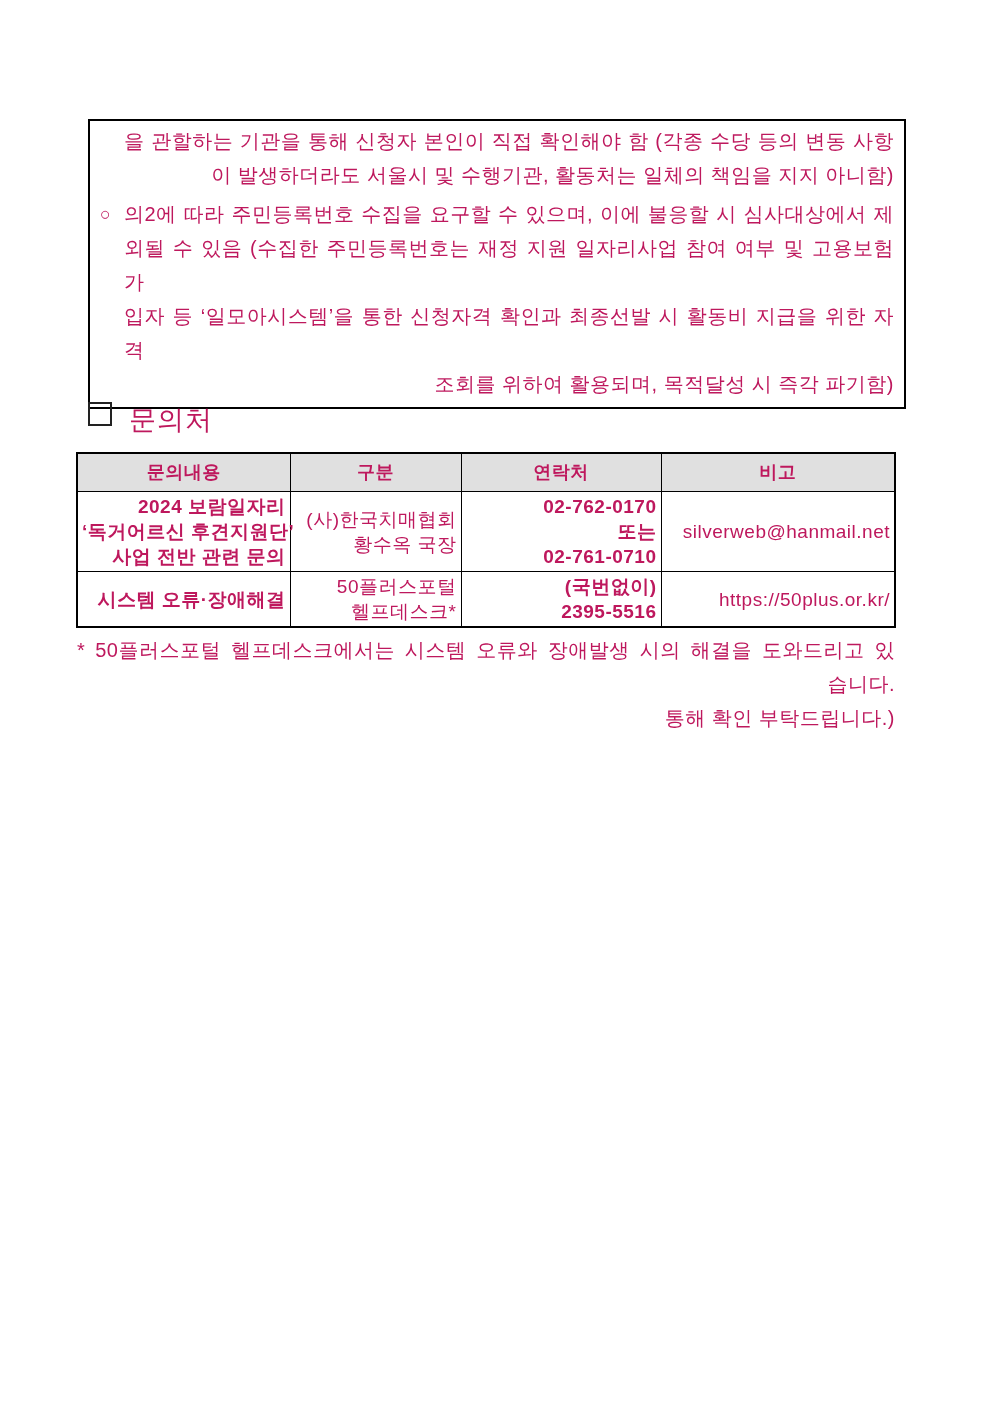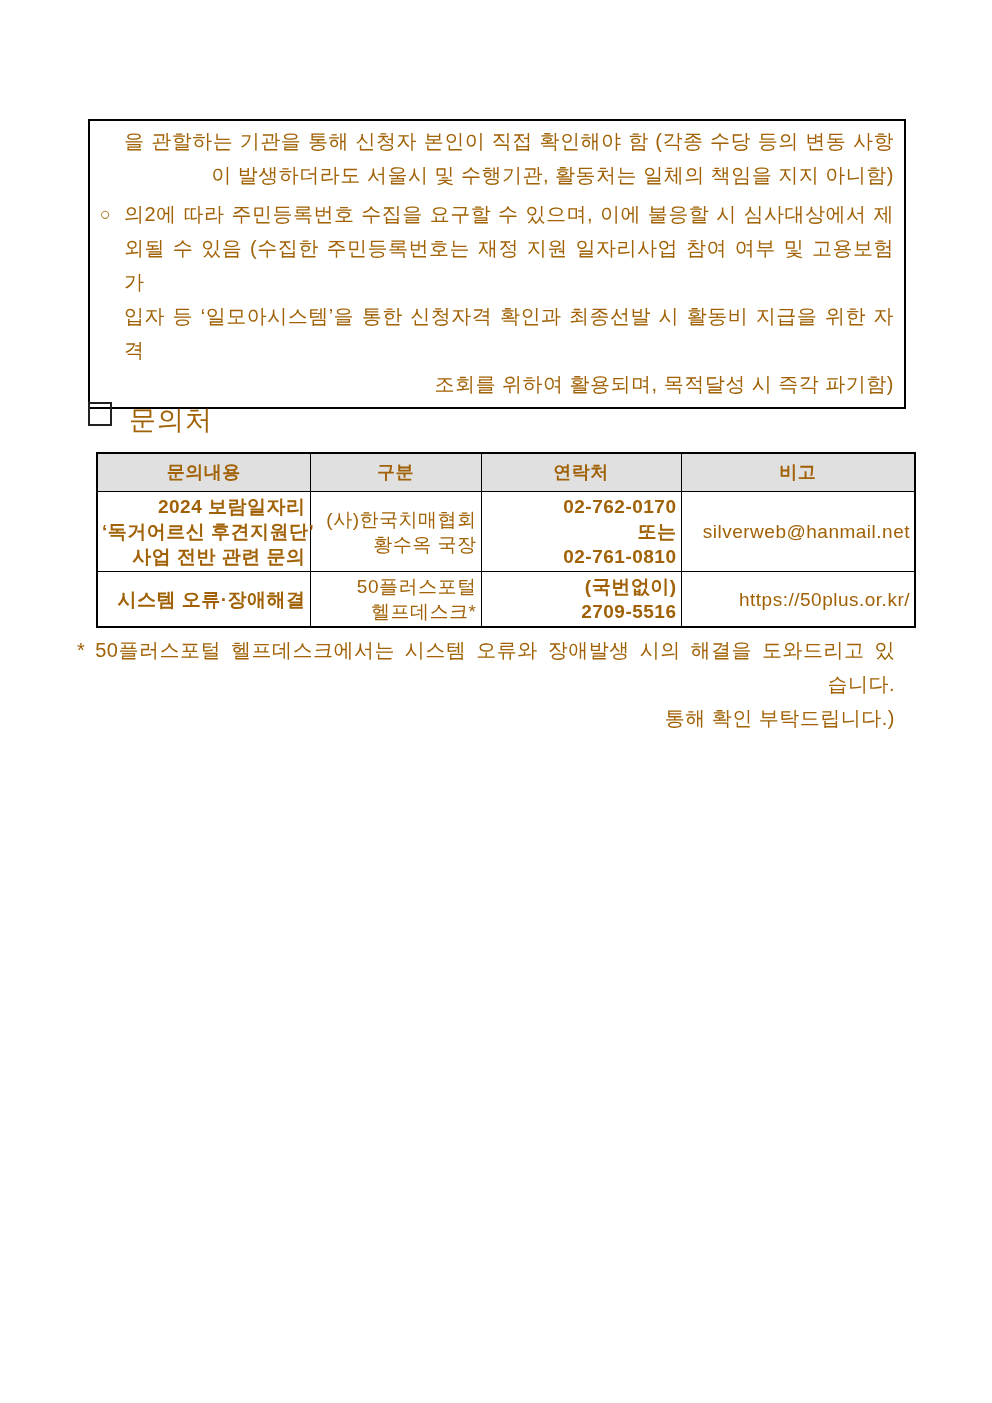--- a/index.html
+++ b/index.html
@@ -1,21 +1,21 @@
 <!DOCTYPE html>
 <html><head>
 <meta charset="utf-8">
 <style>
   html, body { margin: 0; padding: 0; background: #ffffff; }
   .page {
     position: relative;
     width: 992px;
     height: 1403px;
     background: #ffffff;
-    color: #a16207;
+    color: #be185d;
     font-family: "Liberation Sans", "DejaVu Sans", sans-serif;
     overflow: hidden;
   }
 
   
   .notice-box {
     position: absolute;
     left: 88px; top: 119px;
     width: 818px;
     box-sizing: border-box;
@@ -46,21 +46,21 @@
   .section-marker {
     display: inline-block;
     width: 20px; height: 20px;
     border: 2px solid #222222;
     margin-right: 17px;
   }
 
   
   .contact-table {
     position: absolute;
-    left: 96px; top: 452px;
+    left: 76px; top: 452px;
     width: 818px;
     border-collapse: collapse;
     table-layout: fixed;
     font-size: 19px;
   }
   .contact-table th, .contact-table td {
     border: 1px solid #000000;
     text-align: center;
     vertical-align: middle;
     padding: 2px 4px;
@@ -139,37 +139,37 @@
             <div class="line">‘독거어르신 후견지원단’</div>
             <div class="line">사업 전반 관련 문의</div>
           </td>
         <td>
             <div class="line">(사)한국치매협회</div>
             <div class="line">황수옥 국장</div>
           </td>
         <td class="bold">
             <div class="line">02-762-0170</div>
             <div class="line">또는</div>
-            <div class="line">02-761-0810</div>
+            <div class="line">02-761-0710</div>
           </td>
         <td>
             <div class="line">silverweb@hanmail.net</div>
           </td>
       </tr>
       <tr class="row-2">
         <td class="bold">
             <div class="line">시스템 오류·장애해결</div>
           </td>
         <td>
             <div class="line">50플러스포털</div>
             <div class="line">헬프데스크*</div>
           </td>
         <td class="bold">
             <div class="line">(국번없이)</div>
-            <div class="line">2709-5516</div>
+            <div class="line">2395-5516</div>
           </td>
         <td>
             <div class="line">https://50plus.or.kr/</div>
           </td>
       </tr>
     </tbody>
   </table>
 
   <div class="footnotes">
     <div class="footnote jfull">

